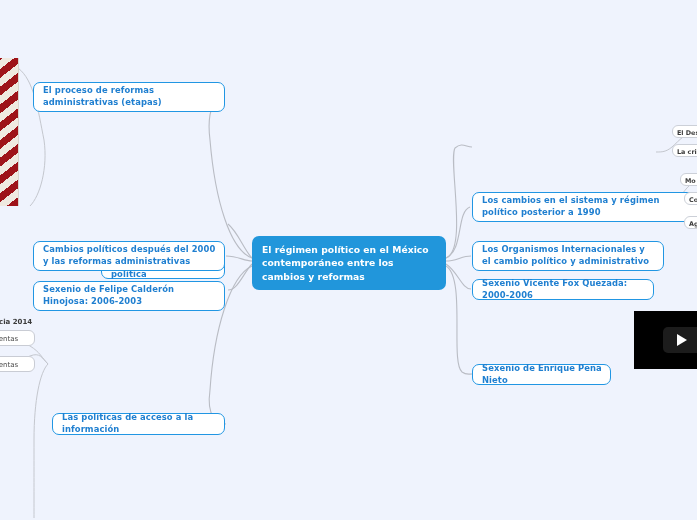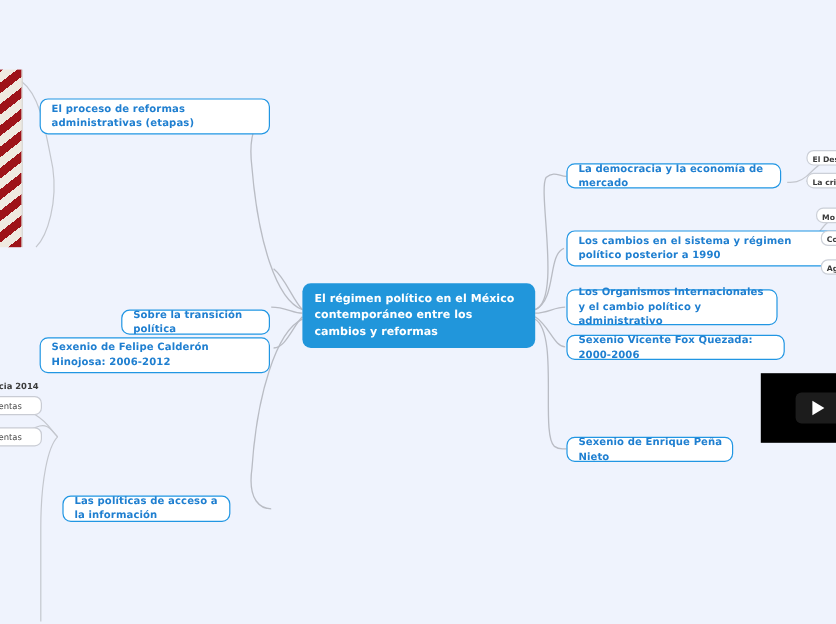--- a/index.html
+++ b/index.html
@@ -200,38 +200,38 @@
   </div>
 
   <div class="node" style="left:33px; top:82px; width:192px; height:30px;">
     <span>El proceso de reformas administrativas (etapas)</span>
   </div>
 
   <div class="node" style="left:101px; top:214px; width:124px; height:21px; justify-content:center;margin-top:44px;">
     <span>Sobre la transición política</span>
   </div>
 
+  <div class="node" style="left:33px; top:241px; width:192px; height:30px;">
+    <span>Cambios políticos después del 2000 y las reformas administrativas</span>
+  </div>
 
   <div class="node" style="left:33px; top:281px; width:192px; height:30px;">
-    <span>Sexenio de Felipe Calderón Hinojosa: 2006-2012</span>
-  </div>
-
-  <div class="node" style="left:52px; top:413px; width:140px; height:22px; justify-content:flex-start;">
+    <span>Sexenio de Felipe Calderón Hinojosa: 2006-2003</span>
+  </div>
+
+  <div class="node" style="left:52px; top:413px; width:173px; height:22px; justify-content:flex-start;">
     <span>Las políticas de acceso a la información</span>
   </div>
 
-  <div class="node" style="left:472px; top:136px; width:179px; height:21px; justify-content:center;">
-    <span>La democracia y la economía de mercado</span>
-  </div>
 
   <div class="node" style="left:472px; top:192px; width:232px; height:30px;">
     <span>Los cambios en el sistema y régimen político posterior a 1990</span>
   </div>
 
-  <div class="node" style="left:472px; top:241px; width:176px; height:30px;">
+  <div class="node" style="left:472px; top:241px; width:192px; height:30px;">
     <span>Los Organismos Internacionales y el cambio político y administrativo</span>
   </div>
 
   <div class="node" style="left:472px; top:279px; width:182px; height:21px; justify-content:flex-start;">
     <span>Sexenio Vicente Fox Quezada: 2000-2006</span>
   </div>
 
   <div class="node" style="left:472px; top:364px; width:139px; height:21px; justify-content:flex-start;">
     <span>Sexenio de Enrique Peña Nieto</span>
   </div>

